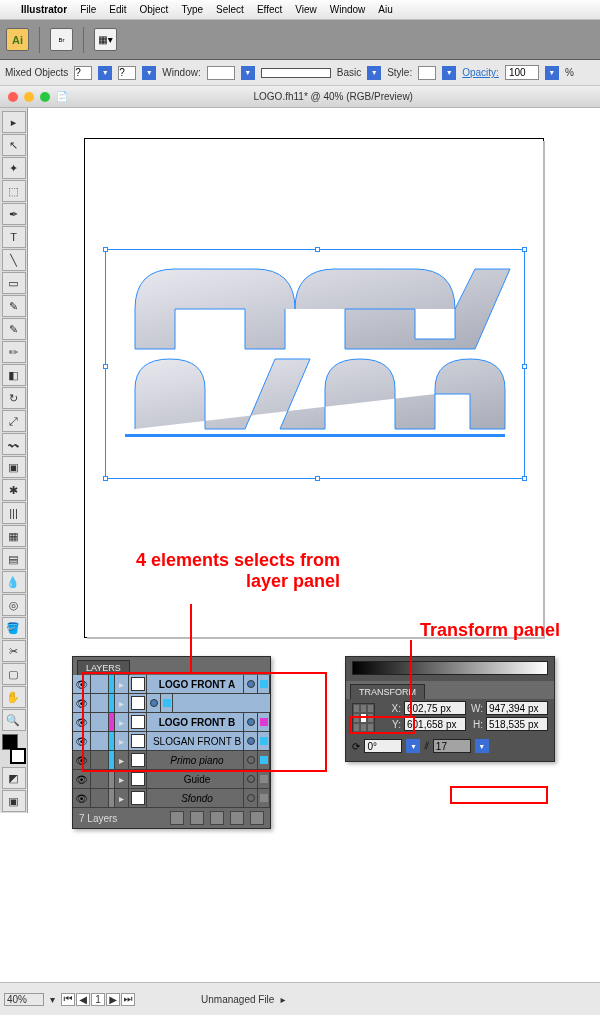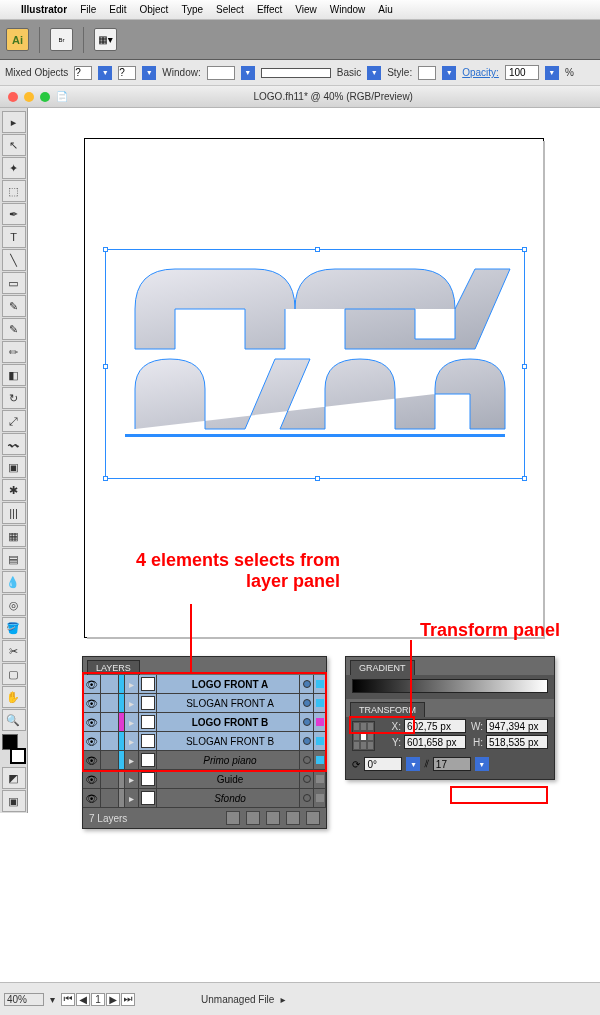--- a/index.html
+++ b/index.html
@@ -216,21 +216,21 @@
         <div class="h bm"></div>
       <div class="h ml"></div>
         <div class="h mr"></div>
     </div>
   </div>
 </div>
 
 <div class="annot a1">4 elements selects from layer panel</div>
 <div class="annot a2">Transform panel</div>
 
-<div class="panel" style="left:82px;top:656px;width:245px">
+<div class="panel" style="left:72px;top:656px;width:199px">
   <div class="tabrow">
     <div class="tab">LAYERS</div>
   </div>
   <div class="body" id="layers-body">
       <div class="layer-row">
         <div class="cell vis">👁</div>
         <div class="cell lock"></div>
         <div class="cell bar" style="background:#37c0f4"></div>
         <div class="cell arr">▸</div>
         <div class="cell sw">
@@ -245,21 +245,20 @@
         </div>
       </div>
       <div class="layer-row">
         <div class="cell vis">👁</div>
         <div class="cell lock"></div>
         <div class="cell bar" style="background:#37c0f4"></div>
         <div class="cell arr">▸</div>
         <div class="cell sw">
           <div class="box"></div>
         </div>
-        <div class="cell name" style="">SLOGAN FRONT A</div>
         <div class="cell sel">
           <div class="ring on"></div>
         </div>
         <div class="cell clr">
           <div style="background:#37c0f4"></div>
         </div>
       </div>
       <div class="layer-row">
         <div class="cell vis">👁</div>
         <div class="cell lock"></div>
@@ -348,23 +347,20 @@
       <span></span>
       <span></span>
       <span></span>
       <span></span>
     </div>
   </div>
 </div>
 <div class="redbox" style="left:82px;top:672px;width:245px;height:100px"></div>
 
 <div class="panel tpanel" style="left:345px;top:656px;width:210px">
-  <div class="tabrow">
-    <div class="tab">GRADIENT</div>
-  </div>
   <div class="gradbar"></div>
   <div class="tabrow" style="margin-top:6px">
     <div class="tab">TRANSFORM</div>
   </div>
   <div style="display:flex">
     <div class="ref">
       <div></div>
         <div></div>
         <div></div>
         <div></div>

